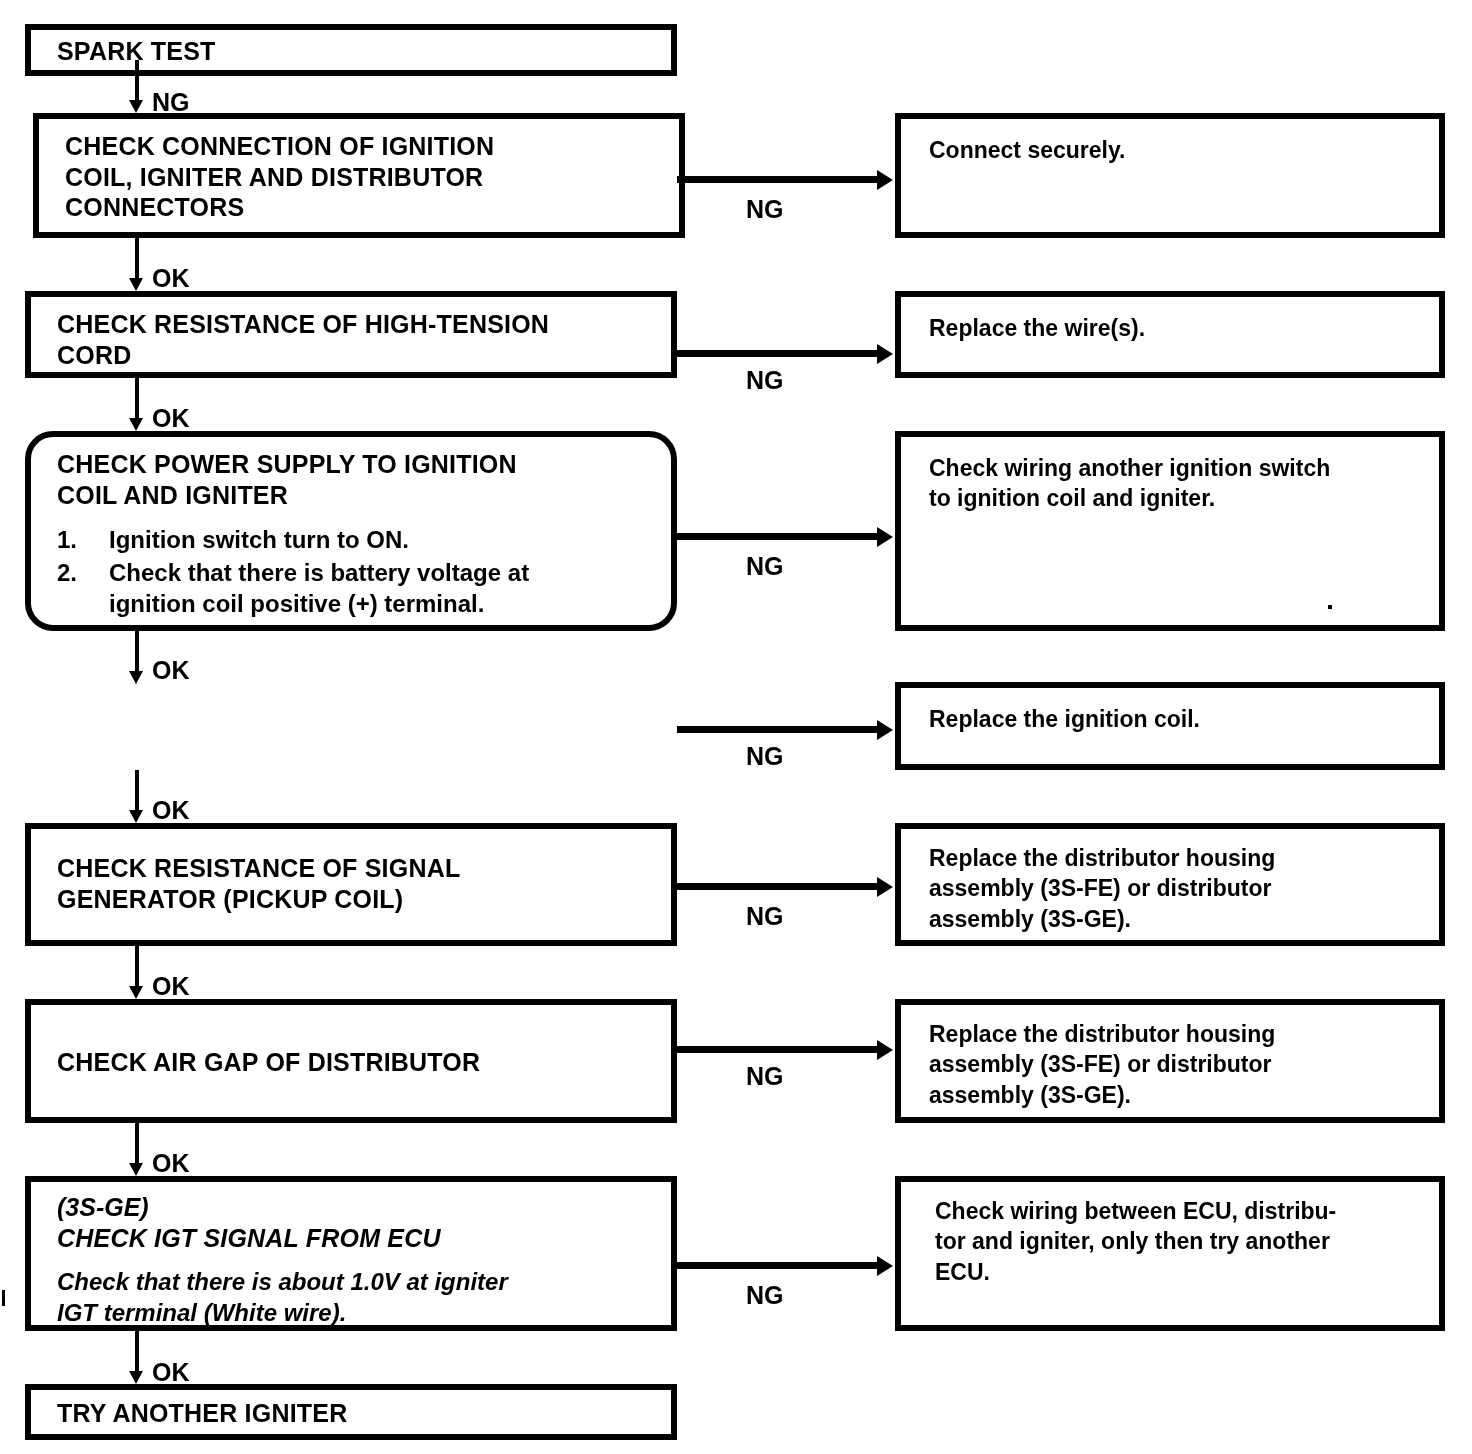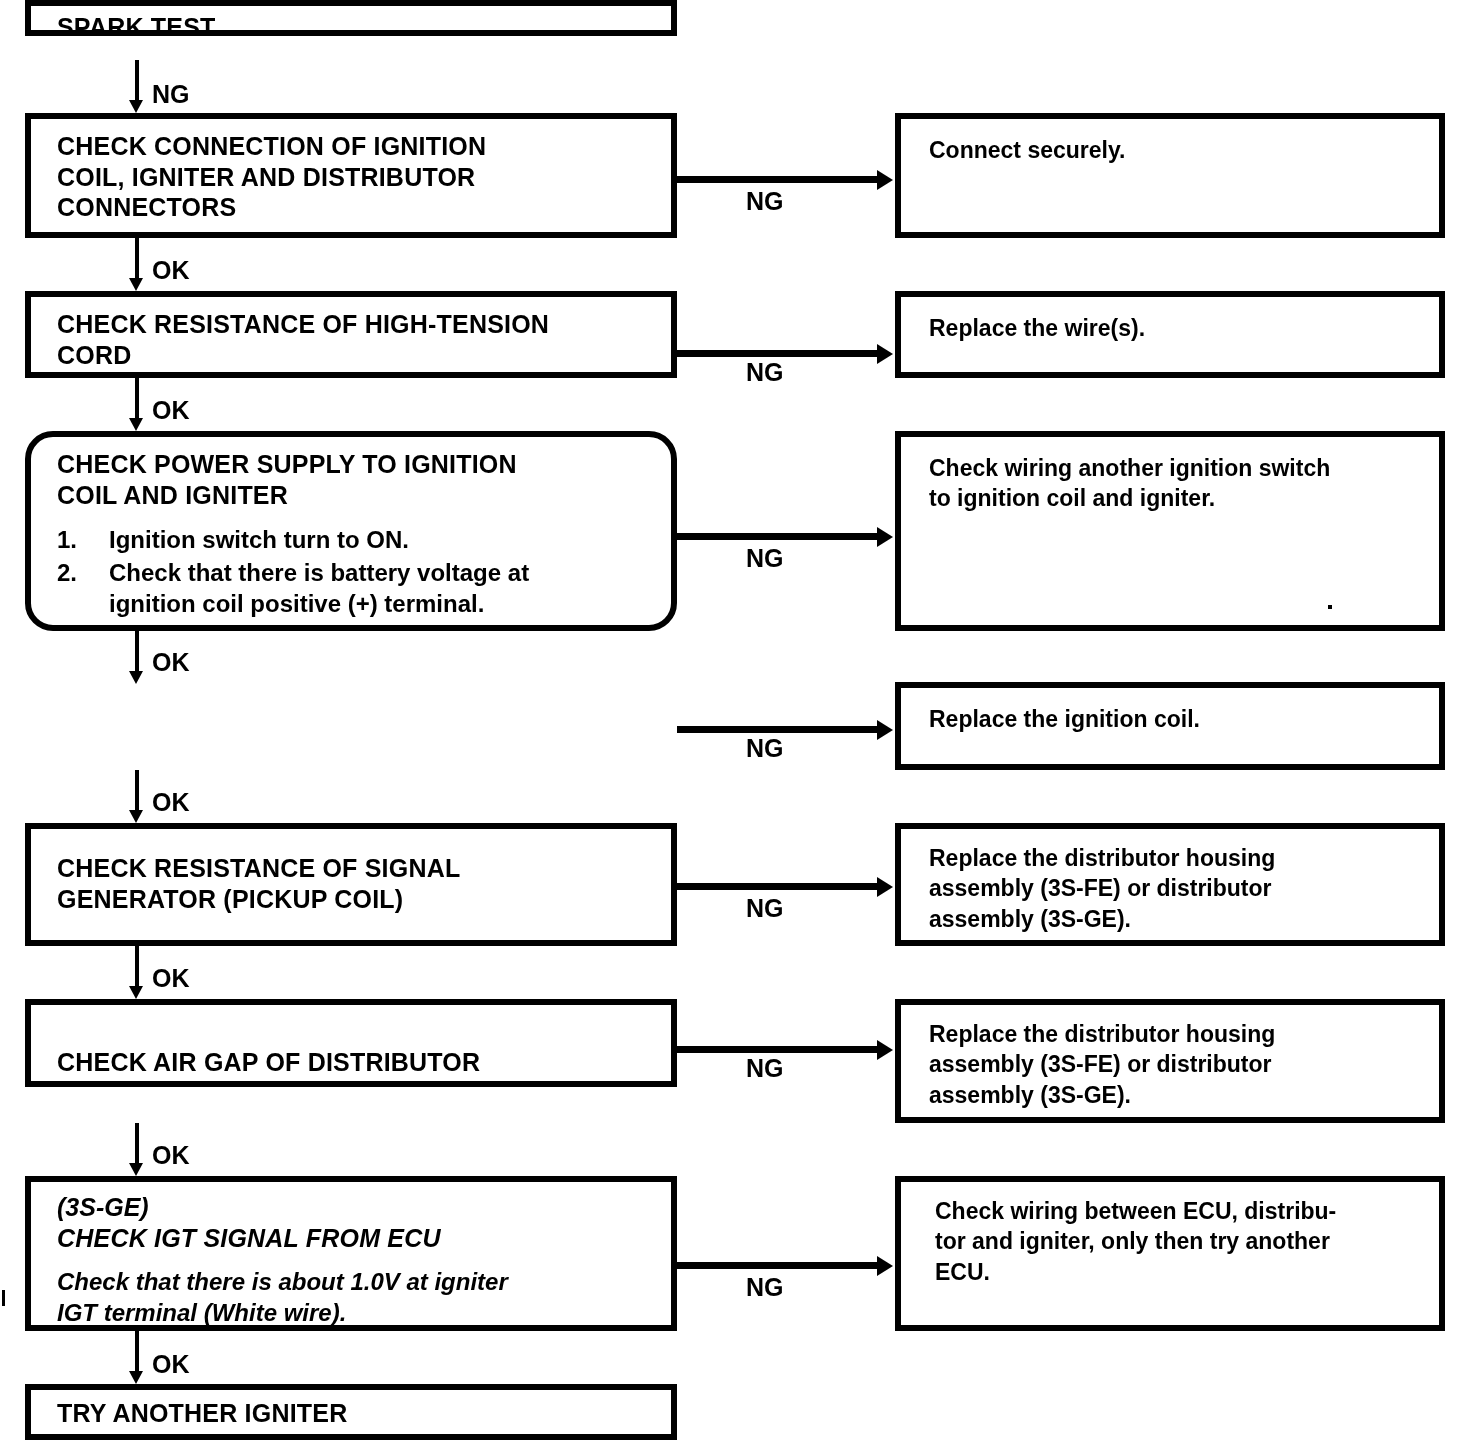--- a/index.html
+++ b/index.html
@@ -101,43 +101,44 @@
     border-top: 10px solid transparent;
     border-bottom: 10px solid transparent;
     border-left: 16px solid #000000;
   }
   .edge-label {
     position: absolute;
     font-weight: bold;
     font-size: 25px;
     line-height: 1;
     white-space: nowrap;
+    margin-top: 8px;
   }
 
   .speck {
     position: absolute;
     background: #000000;
   }
 </style>
 </head>
 <body>
 
 <div id="canvas">
 
-  <div class="node left" style="top:0;height:36px;">
+  <div class="node left" style="top:24px;height:52px;">
     <div class="node-inner" style="padding-top:6px;">
       <div class="title">SPARK TEST</div>
     </div>
   </div>
 
   <div class="vline" style="left:135px;top:60px;height:46px;"></div>
   <div class="vhead" style="left:129px;top:100px;"></div>
   <div class="edge-label" style="left:152px;top:82px;">NG</div>
 
-  <div class="node left" style="top:113px;height:125px;">
+  <div class="node left" style="top:113px;height:125px;margin-left:8px;">
     <div class="node-inner">
       <div class="title">CHECK CONNECTION OF IGNITION
 COIL, IGNITER AND DISTRIBUTOR
 CONNECTORS</div>
     </div>
   </div>
 
   <div class="node right" style="top:113px;height:125px;">
     <div class="node-inner" style="padding-top:16px;padding-left:28px;">
       <div class="body-text">Connect securely.</div>
@@ -237,21 +238,21 @@
   </div>
 
   <div class="hline" style="left:677px;top:883px;width:202px;"></div>
   <div class="hhead" style="left:877px;top:877px;"></div>
   <div class="edge-label" style="left:746px;top:896px;">NG</div>
 
   <div class="vline" style="left:135px;top:946px;height:46px;"></div>
   <div class="vhead" style="left:129px;top:986px;"></div>
   <div class="edge-label" style="left:152px;top:966px;">OK</div>
 
-  <div class="node left" style="top:999px;height:88px;">
+  <div class="node left" style="top:999px;height:124px;">
     <div class="node-inner" style="padding-top:42px;">
       <div class="title">CHECK AIR GAP OF DISTRIBUTOR</div>
     </div>
   </div>
 
   <div class="node right" style="top:999px;height:124px;">
     <div class="node-inner" style="padding-top:14px;padding-left:28px;">
       <div class="body-text">Replace the distributor housing
 assembly (3S-FE) or distributor
 assembly (3S-GE).</div>

